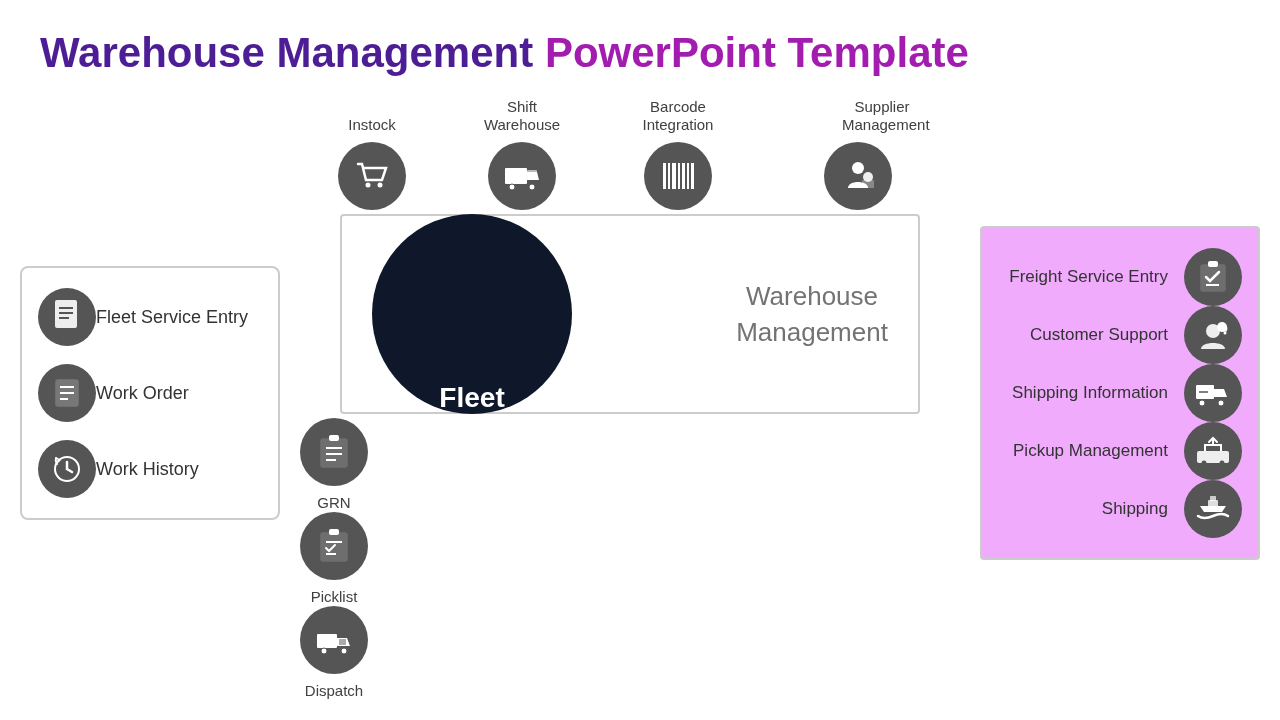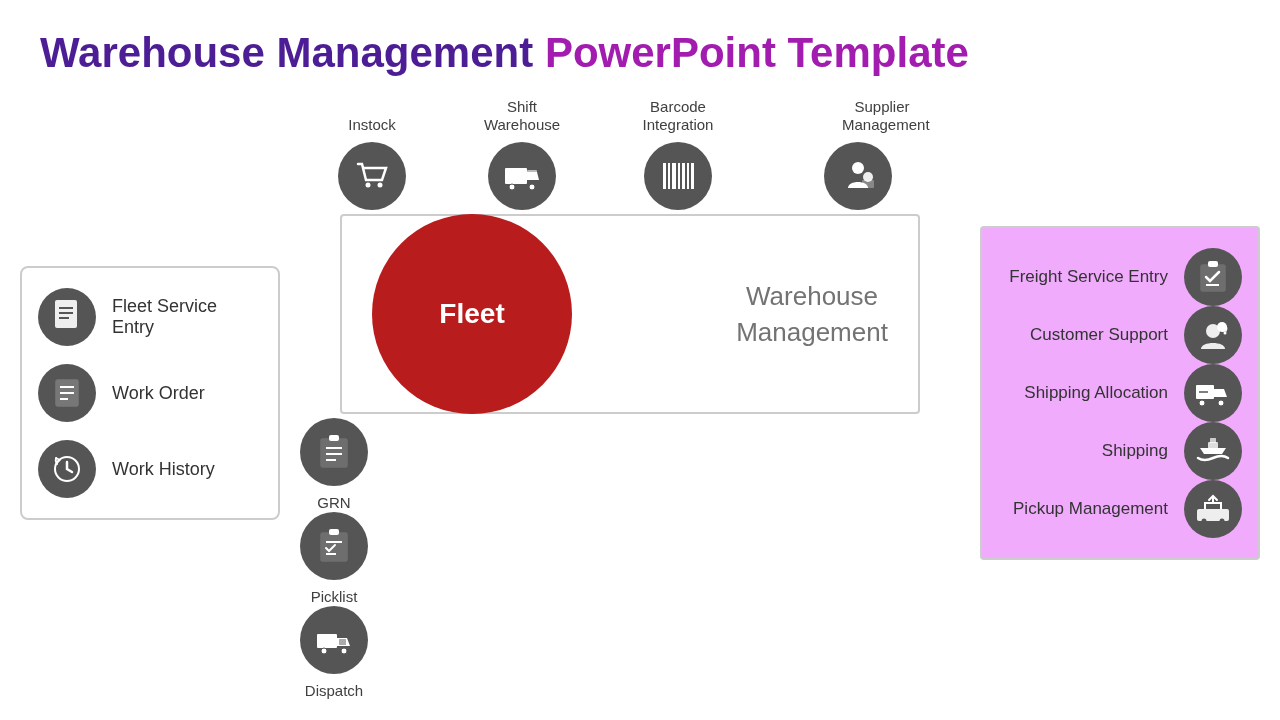--- a/index.html
+++ b/index.html
@@ -41,21 +41,20 @@
       border: 2px solid #ccc;
       border-radius: 8px;
       padding: 20px 16px;
       background: #fff;
       z-index: 2;
     }
 
     .sidebar-item {
       display: flex;
       align-items: center;
-      gap: 16px;
     }
 
     .icon-circle {
       width: 58px;
       height: 58px;
       border-radius: 50%;
       background: #555;
       display: flex;
       align-items: center;
       justify-content: center;
@@ -133,21 +132,21 @@
       display: flex;
       align-items: center;
       justify-content: center;
       font-size: 28px;
       font-weight: 700;
       color: white;
       z-index: 2;
       position: relative;
     }
 
-    .fleet-circle { background: #b91c1c; }
+    .fleet-circle { background: #0f172a; align-items: flex-end; }
     .freight-circle { background: #2CBFBF; }
 
     .center-text {
       text-align: center;
       font-size: 26px;
       color: #737373;
       font-weight: 400;
       line-height: 1.4;
       z-index: 2;
       position: relative;
@@ -384,53 +383,53 @@
           <circle cx="17" cy="12" r="7" fill="white" opacity="0.9"></circle>
           <path d="M5 30 C5 22 29 22 29 30" fill="white" opacity="0.9"></path>
           <circle cx="26" cy="8" r="5" fill="white"></circle>
           <path d="M28 6 Q32 8 30 12 L26 12" stroke="white" stroke-width="1.5" fill="none"></path>
           <circle cx="29" cy="14" r="1.5" fill="white"></circle>
         </svg>
       </div>
     </div>
 
     <div class="right-item">
-      <span class="right-label">Shipping Allocation</span>
+      <span class="right-label">Shipping Information</span>
       <div class="icon-circle">
         <svg width="38" height="28" viewBox="0 0 38 28" fill="none">
           <rect x="2" y="6" width="18" height="14" rx="1" fill="white"></rect>
           <path d="M20 10 L30 10 L33 18 L20 18 Z" fill="white"></path>
           <circle cx="8" cy="24" r="3" fill="white" stroke="#555" stroke-width="1"></circle>
           <circle cx="27" cy="24" r="3" fill="white" stroke="#555" stroke-width="1"></circle>
           <line x1="5" y1="13" x2="14" y2="13" stroke="#555" stroke-width="1.5"></line>
-        </svg>
-      </div>
-    </div>
-
-    <div class="right-item">
-      <span class="right-label">Shipping</span>
-      <div class="icon-circle">
-        <svg width="38" height="30" viewBox="0 0 38 30" fill="white">
-          <path d="M10 18 L6 12 L32 12 L28 18 Z" fill="white"></path>
-          <rect x="14" y="6" width="10" height="8" rx="1" fill="white" opacity="0.8"></rect>
-          <rect x="16" y="2" width="6" height="5" rx="0.5" fill="white" opacity="0.7"></rect>
-          <path d="M4 22 Q10 26 19 22 Q28 18 34 22" stroke="white" stroke-width="2.5" fill="none" stroke-linecap="round"></path>
         </svg>
       </div>
     </div>
 
     <div class="right-item">
       <span class="right-label">Pickup Management</span>
       <div class="icon-circle">
         <svg width="36" height="32" viewBox="0 0 36 32" fill="white">
           <rect x="2" y="16" width="32" height="12" rx="2" fill="white" opacity="0.9"></rect>
           <path d="M10 16 L10 10 L26 10 L26 16" stroke="white" stroke-width="2" fill="none"></path>
           <line x1="18" y1="4" x2="18" y2="10" stroke="white" stroke-width="2"></line>
           <polyline points="14,7 18,3 22,7" stroke="white" stroke-width="2" fill="none" stroke-linecap="round"></polyline>
           <circle cx="9" cy="28" r="2.5" fill="#555"></circle>
           <circle cx="27" cy="28" r="2.5" fill="#555"></circle>
         </svg>
       </div>
     </div>
 
+    <div class="right-item">
+      <span class="right-label">Shipping</span>
+      <div class="icon-circle">
+        <svg width="38" height="30" viewBox="0 0 38 30" fill="white">
+          <path d="M10 18 L6 12 L32 12 L28 18 Z" fill="white"></path>
+          <rect x="14" y="6" width="10" height="8" rx="1" fill="white" opacity="0.8"></rect>
+          <rect x="16" y="2" width="6" height="5" rx="0.5" fill="white" opacity="0.7"></rect>
+          <path d="M4 22 Q10 26 19 22 Q28 18 34 22" stroke="white" stroke-width="2.5" fill="none" stroke-linecap="round"></path>
+        </svg>
+      </div>
+    </div>
+
   </div>
 
 </div>
 
 </body></html>

